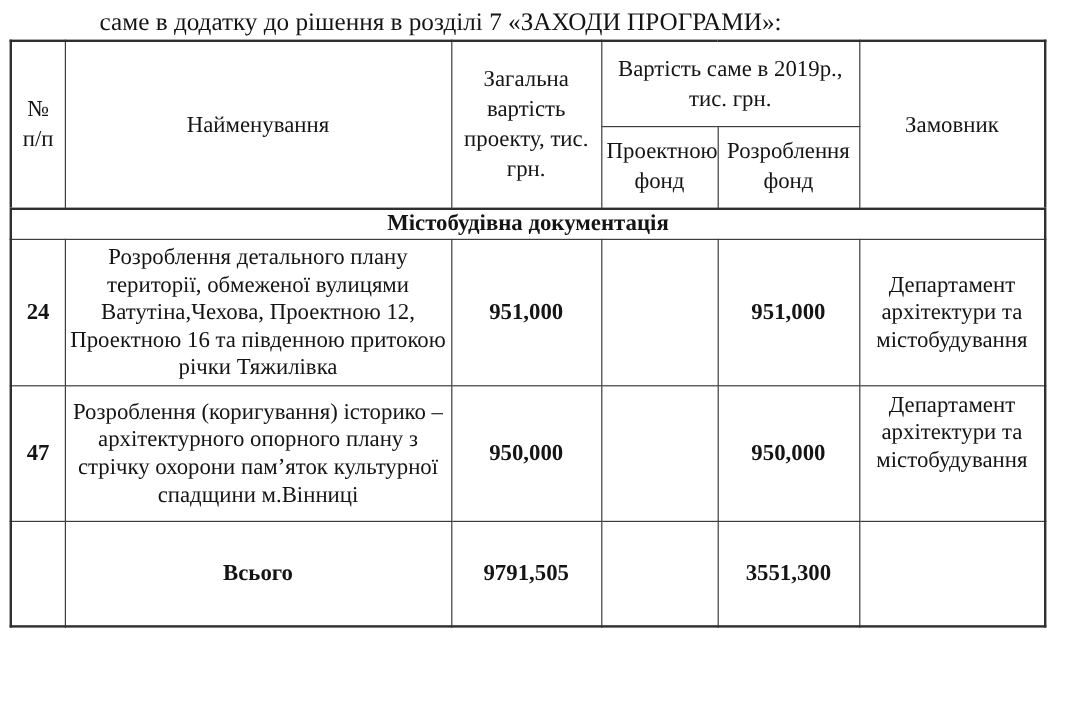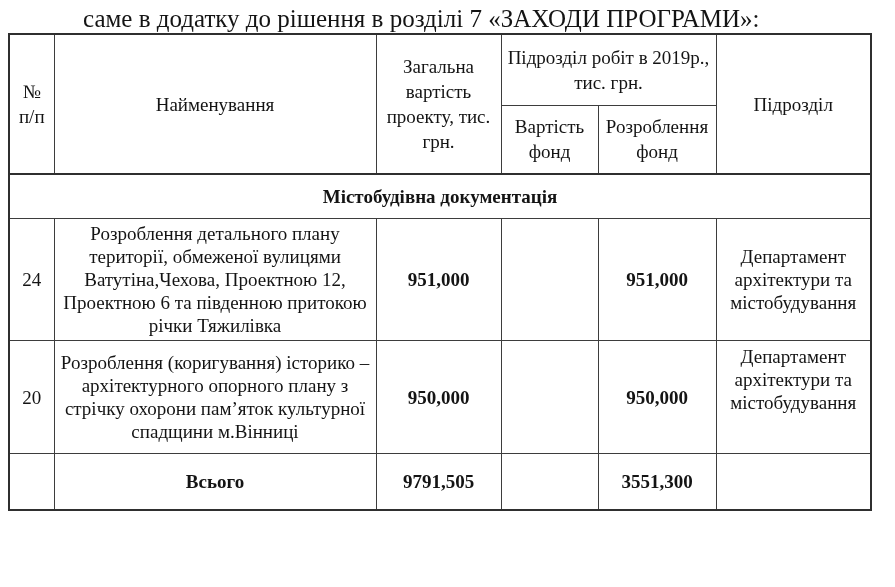--- a/index.html
+++ b/index.html
@@ -6,21 +6,21 @@
   html, body { background: #ffffff; }
   body {
     width: 895px; height: 587px;
     font-family: "Liberation Serif", "DejaVu Serif", serif;
     color: #141414;
     overflow: hidden;
   }
   .page { width: 895px; height: 587px; background: #ffffff; position: relative; }
 
   
-  .intro { margin: 5px 18px 0 83px; font-size: 25px; line-height: 27px; font-family: Liberation Serif, serif; }
+  .intro { margin: 5px 18px 0 83px; font-size: 21px; line-height: 27px; font-family: Liberation Serif, serif; }
   .intro-line { white-space: nowrap; }
   .intro-line.justified {
     white-space: normal;
     text-align: justify;
     text-align-last: justify;
     padding-left: 12px;
   }
 
   
   table.doc-table {
@@ -42,24 +42,24 @@
   table.doc-table { border: 2px solid #2f2f2f; }
 
   tr.hdr td { line-height: 25px; }
   td.cell-num-hdr { vertical-align: top; padding-top: 5px; }
 
   tr.section-row td {
     font-weight: bold;
     border-top: 2px solid #2f2f2f;
     height: 25px;
     line-height: 21px;
-    padding: 11px 4px;
+    padding: 1px 4px;
   }
 
-  td.num { font-weight: normal; margin-left: 23px; }
+  td.num { font-weight: bold; margin-left: 23px; }
   td.name {
     text-align: left;
     vertical-align: top;
     padding: 4px 6px 4px 6px;
   }
   td.val { font-weight: bold; }
   td.customer { vertical-align: middle; }
   td.customer.v-top { vertical-align: top; padding-top: 4px; }
 
   tr.total-row td.total-label { font-weight: bold; }
@@ -81,51 +81,51 @@
       <col style="width:125px">
       <col style="width:97px">
       <col style="width:118px">
       <col style="width:155px">
     </colgroup>
     <tbody>
       <tr class="hdr" style="height:71px;">
         <td rowspan="2" class="cell-num-hdr" style="height:140px;">№ п/п</td>
         <td rowspan="2">Найменування</td>
         <td rowspan="2">Загальна вартість проекту, тис. грн.</td>
-        <td colspan="2">Підрозділ робіт в 2019р., тис. грн.</td>
-        <td rowspan="2">Підрозділ</td>
+        <td colspan="2">Вартість саме в 2019р., тис. грн.</td>
+        <td rowspan="2">Замовник</td>
       </tr>
       <tr class="hdr" style="height:69px;">
-        <td>Вартість фонд</td>
+        <td>Проектною фонд</td>
         <td>Розроблення фонд</td>
       </tr>
 
       <tr class="section-row">
         <td colspan="6">Містобудівна документація</td>
       </tr>
 
       <tr class="data-row" style="height:121px;">
         <td class="num">24</td>
-        <td class="name">Розроблення детального плану території, обмеженої вулицями Ватутіна,Чехова, Проектною 12, Проектною 6 та південною притокою річки Тяжилівка</td>
+        <td class="name">Розроблення детального плану території, обмеженої вулицями Ватутіна,Чехова, Проектною 12, Проектною 16 та південною притокою річки Тяжилівка</td>
         <td class="val">951,000</td>
         <td class="val"></td>
         <td class="val">951,000</td>
         <td class="customer">Департамент архітектури та містобудування</td>
       </tr>
 
       <tr class="data-row" style="height:113px;">
-        <td class="num">20</td>
+        <td class="num">47</td>
         <td class="name">Розроблення (коригування) історико – архітектурного опорного плану з стрічку охорони пам’яток культурної спадщини м.Вінниці</td>
         <td class="val">950,000</td>
         <td class="val"></td>
         <td class="val">950,000</td>
         <td class="customer v-top">Департамент архітектури та містобудування</td>
       </tr>
 
-      <tr class="total-row" style="height:56px;">
+      <tr class="total-row" style="height:88px;">
         <td></td>
         <td class="total-label">Всього</td>
         <td class="val">9791,505</td>
         <td class="val"></td>
         <td class="val">3551,300</td>
         <td></td>
       </tr>
     </tbody>
   </table>
 

